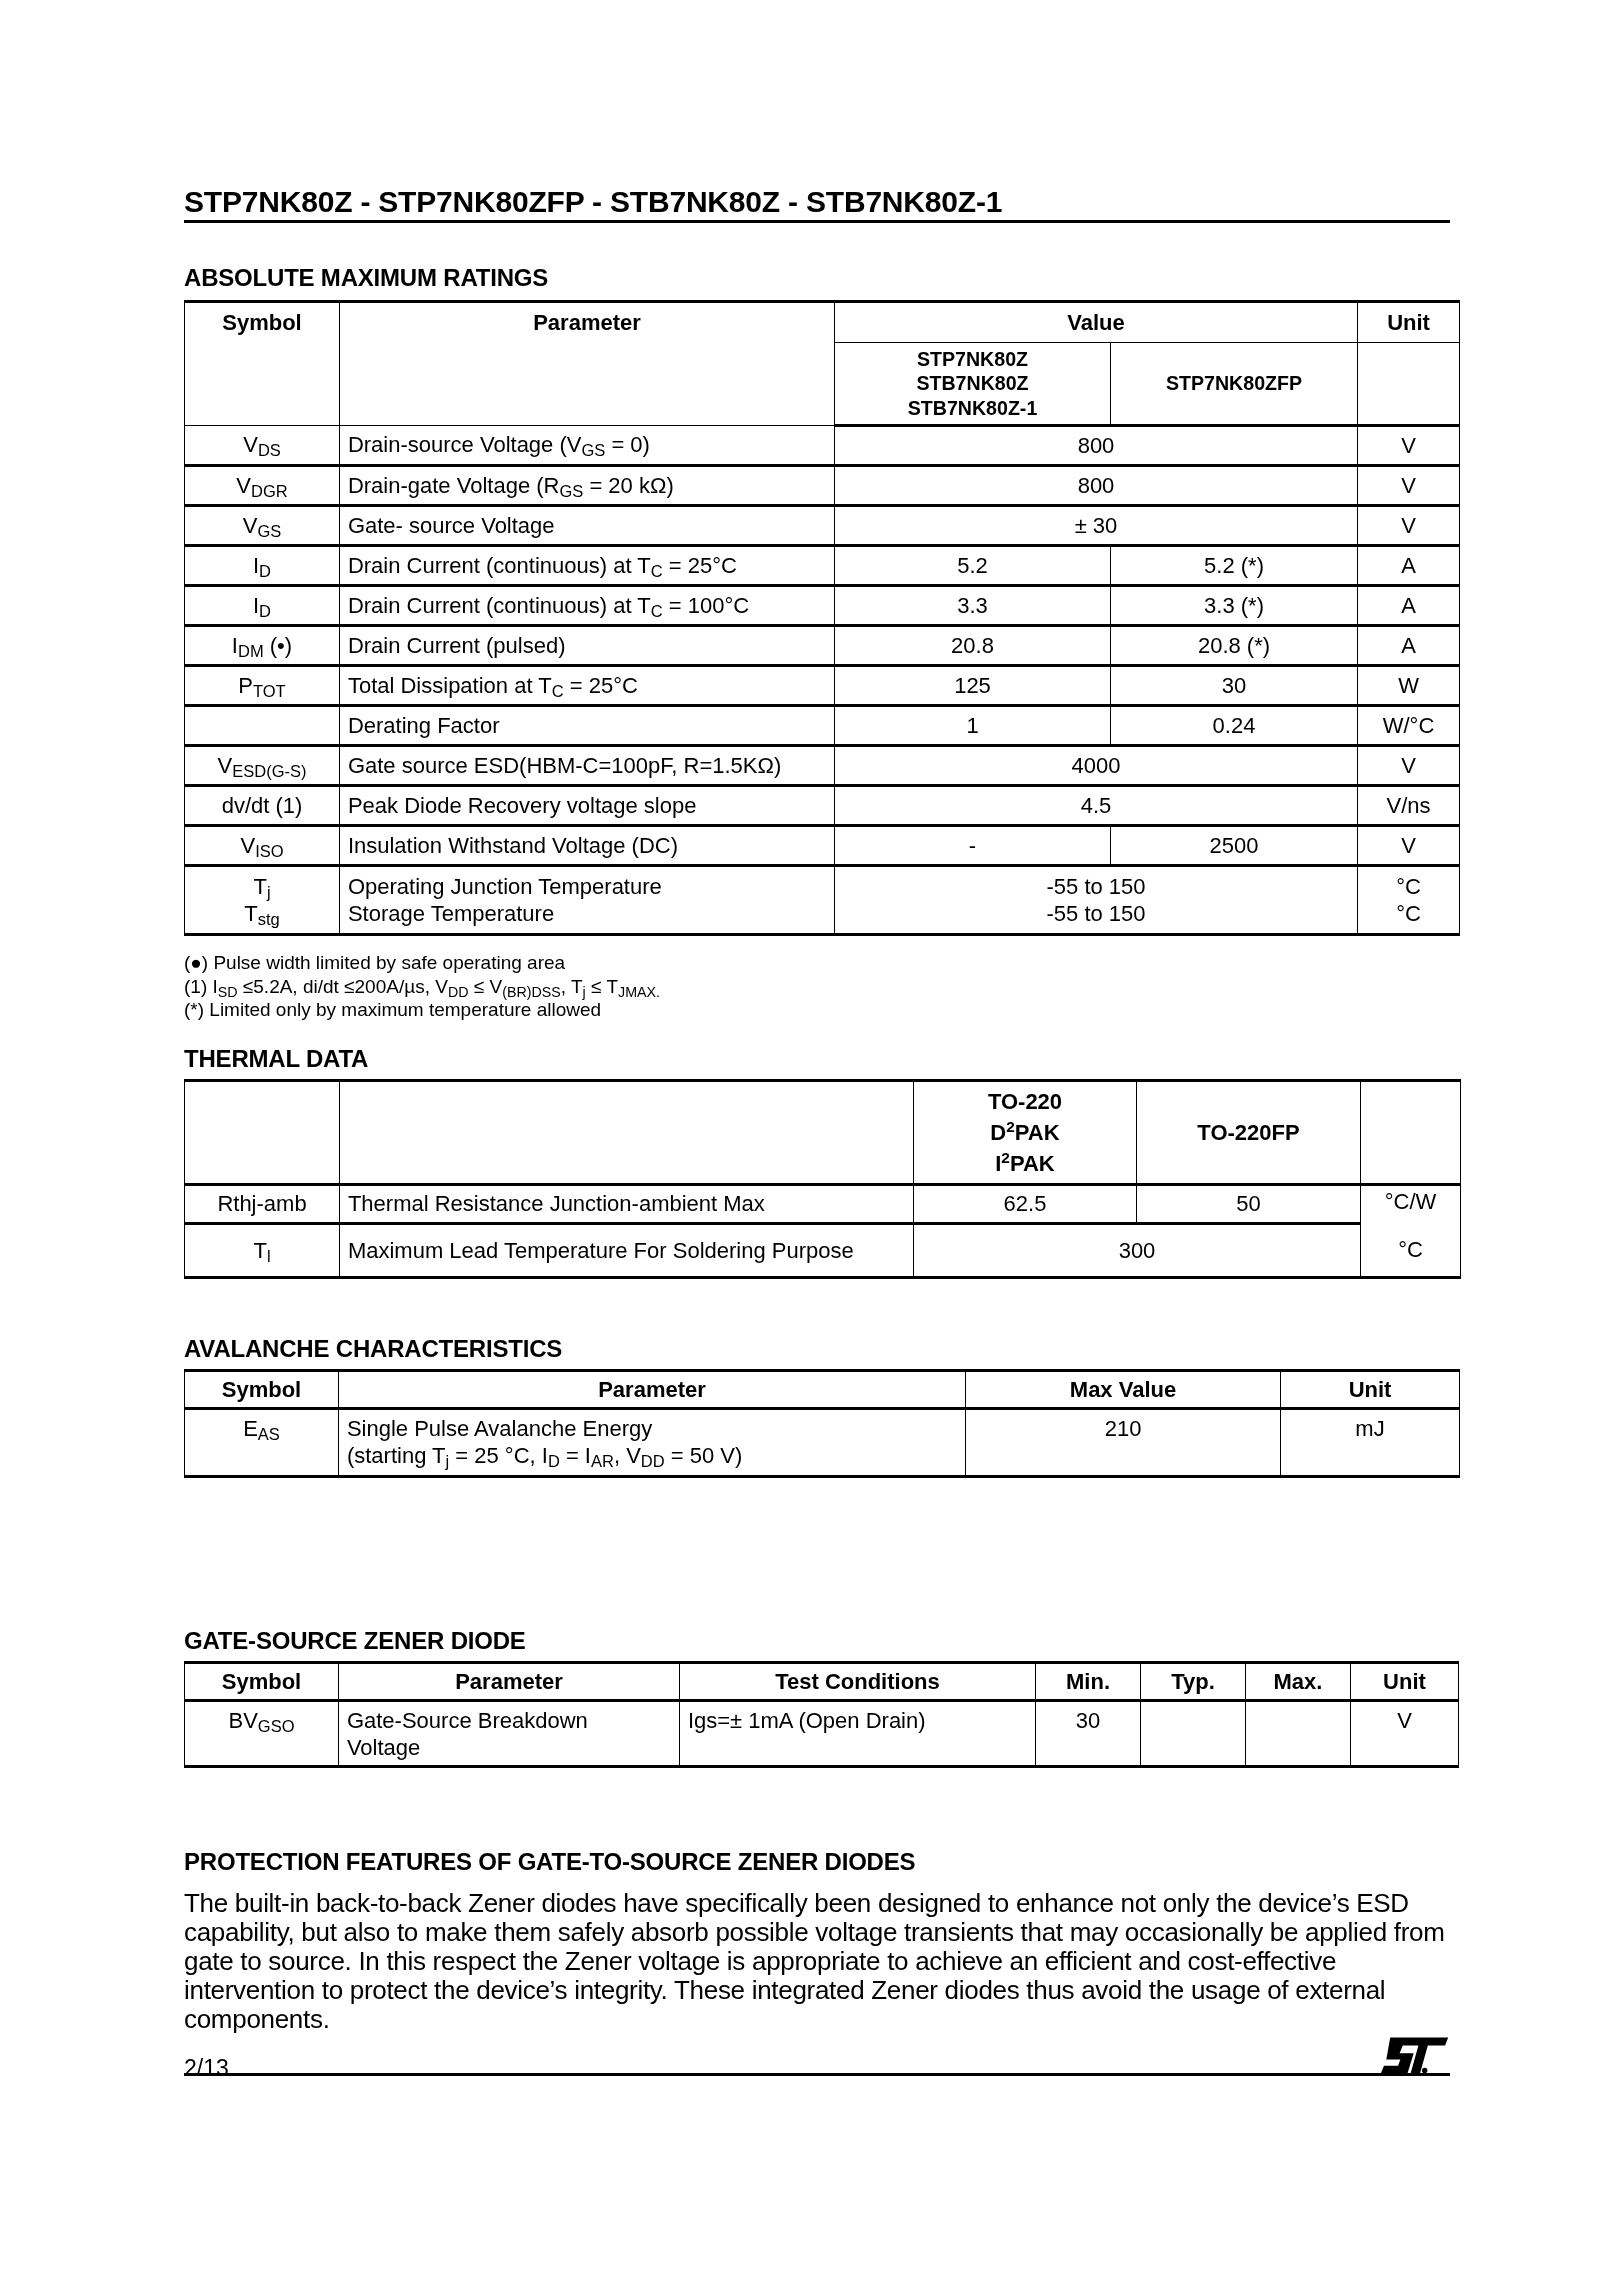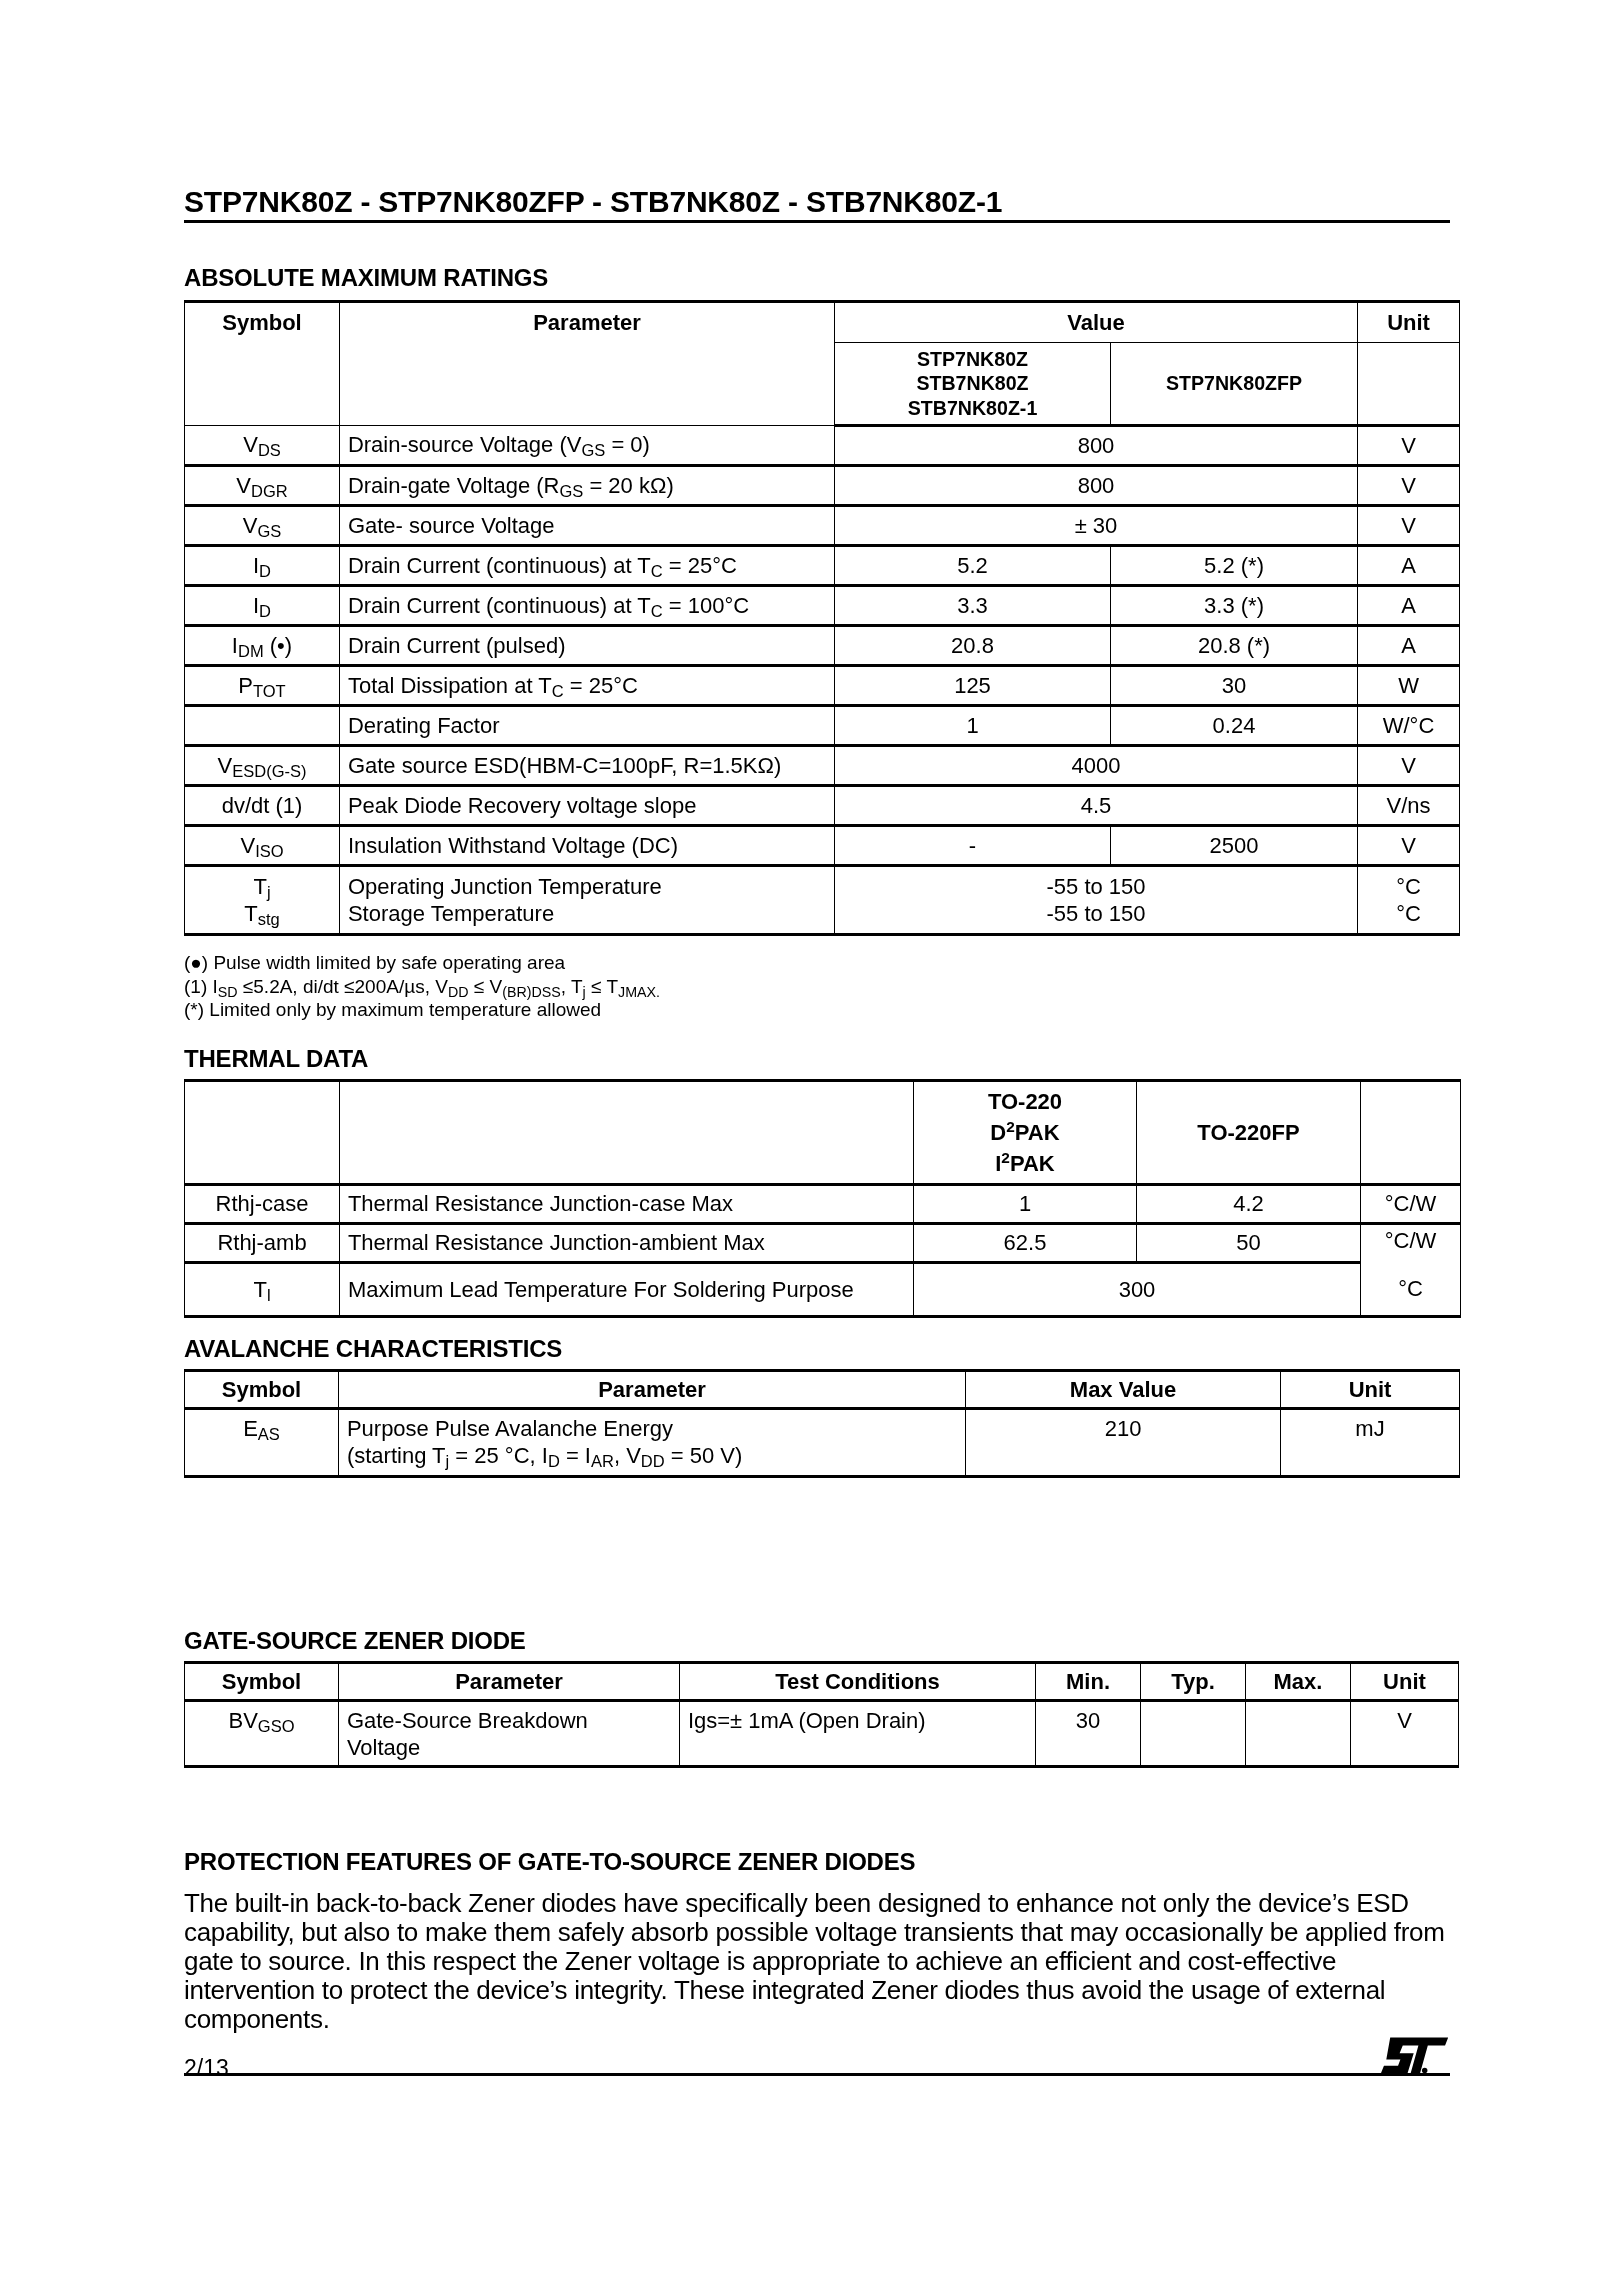--- a/index.html
+++ b/index.html
@@ -186,27 +186,20 @@
     <th></th>
     <th style="line-height:31px;">
       <div>TO-220</div>
       <div><span>D</span><sup>2</sup><span>PAK</span></div>
       <div><span>I</span><sup>2</sup><span>PAK</span></div>
     </th>
     <th>TO-220FP</th>
     <th></th>
   </tr>
   <tr class="thick-bot" style="height:39px;">
-    <td class="c">Rthj-case</td>
-    <td class="l">Thermal Resistance Junction-case Max</td>
-    <td class="c">1</td>
-    <td class="c">4.2</td>
-    <td class="c">°C/W</td>
-  </tr>
-  <tr class="thick-bot" style="height:39px;">
     <td class="c">Rthj-amb</td>
     <td class="l">Thermal Resistance Junction-ambient Max</td>
     <td class="c">62.5</td>
     <td class="c">50</td>
     <td class="c" style="vertical-align:top; padding-top:1.6px; border-bottom:none;">°C/W</td>
   </tr>
   <tr class="thick-bot" style="height:54px;margin-top:36px;">
     <td class="c"><span>T</span><sub>l</sub></td>
     <td class="l">Maximum Lead Temperature For Soldering Purpose</td>
     <td class="c" colspan="2">300</td>
@@ -228,21 +221,21 @@
   <tbody>
       <tr class="thick-top thick-bot" style="height:38px;">
     <th>Symbol</th>
     <th colspan="2">Parameter</th>
     <th>Max Value</th>
     <th>Unit</th>
   </tr>
   <tr class="thick-bot" style="height:68px;">
     <td class="c top"><span>E</span><sub>AS</sub></td>
     <td class="l top" colspan="2">
-      <div>Purpose Pulse Avalanche Energy</div>
+      <div>Single Pulse Avalanche Energy</div>
       <div><span>(starting T</span><sub>j</sub><span> = 25 °C, I</span><sub>D</sub><span> = I</span><sub>AR</sub><span>, V</span><sub>DD</sub><span> = 50 V)</span></div>
     </td>
     <td class="c top">210</td>
     <td class="c top">mJ</td>
   </tr>
 </tbody>
   </table>
 
 <div class="sec-h" style="top:1627px;">GATE-SOURCE ZENER DIODE</div>
 

